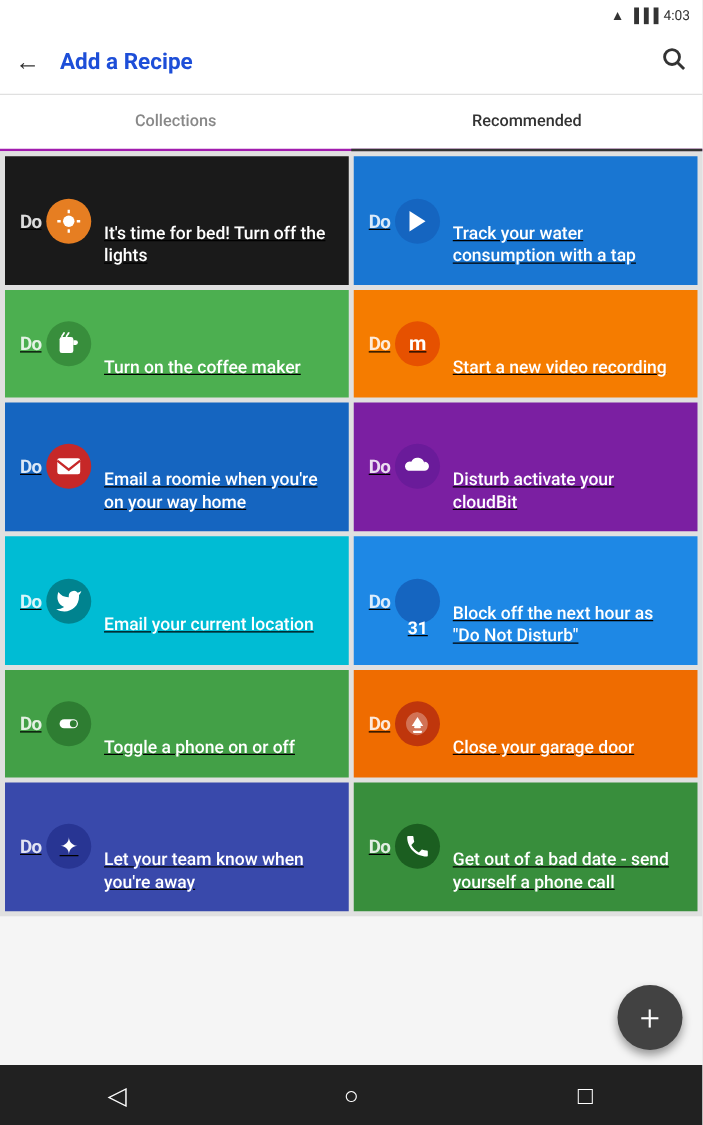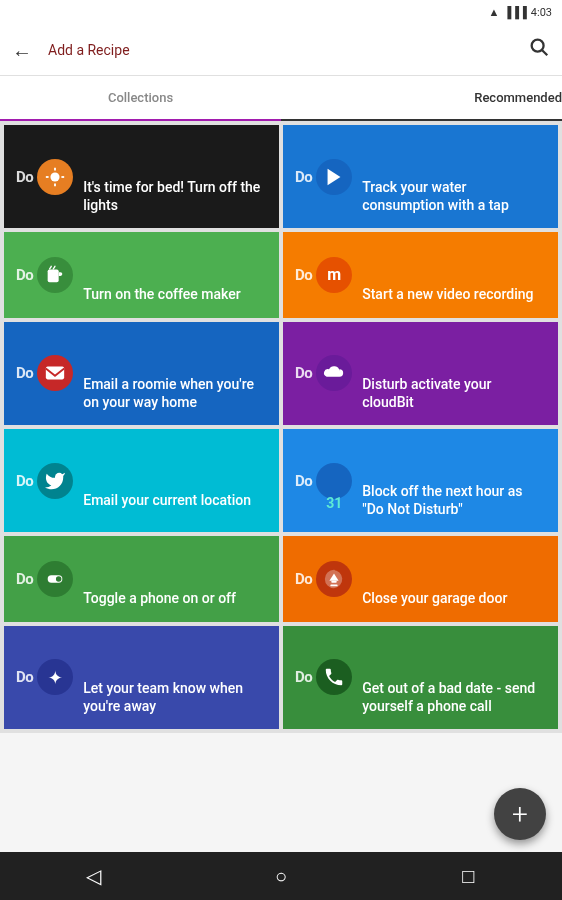--- a/index.html
+++ b/index.html
@@ -39,23 +39,23 @@
       border-bottom: 1px solid #e0e0e0;
     }
     .app-bar-back {
       font-size: 20px;
       cursor: pointer;
       margin-right: 16px;
       color: #333;
     }
     .app-bar-title {
       flex: 1;
-      font-size: 14px;
-      font-weight: 400;
-      color: #7f1d1d;
+      font-size: 18px;
+      font-weight: 700;
+      color: #1d4ed8;
     }
     .app-bar-search {
       font-size: 20px;
       cursor: pointer;
       color: #333;
     }
 
     
     .tab-bar {
       background: #fff;
@@ -67,21 +67,20 @@
       text-align: center;
       padding: 14px 0;
       font-size: 13px;
       font-weight: 500;
       color: #888;
       cursor: pointer;
       position: relative;
     }
     .tab.active {
       color: #333;
-      text-align: right;
     }
     .tab.active::after {
       content: '';
       position: absolute;
       bottom: -2px;
       left: 0; right: 0;
       height: 2px;
       background: #333;
     }
 
@@ -95,20 +94,21 @@
     }
 
     .recipe-card {
       display: flex;
       align-items: center;
       padding: 14px 12px;
       min-height: 78px;
       cursor: pointer;
       position: relative;
       gap: 10px;
+      text-decoration: underline;
     }
 
     .recipe-do-badge {
       display: flex;
       align-items: center;
       flex-shrink: 0;
     }
     .do-text {
       font-size: 15px;
       font-weight: 700;
@@ -303,21 +303,21 @@
             <path d="M23 3a10.9 10.9 0 01-3.14 1.53 4.48 4.48 0 00-7.86 3v1A10.66 10.66 0 013 4s-4 9 5 13a11.64 11.64 0 01-7 2c9 5 20 0 20-11.5a4.5 4.5 0 00-.08-.83A7.72 7.72 0 0023 3z"></path>
           </svg>
         </div>
       </div>
       <span class="recipe-label">Email your current location</span>
     </div>
     <div class="recipe-card card-blue2">
       <div class="recipe-do-badge">
         <span class="do-text">Do</span>
         <div class="icon-circle" style="background: rgb(21, 101, 192);">
-          <span style="color:#5eead4;font-size:14px;font-weight:bold;margin-top:45px;">31</span>
+          <span style="color:#ffffff;font-size:14px;font-weight:bold;margin-top:45px;">31</span>
         </div>
       </div>
       <span class="recipe-label">Block off the next hour as "Do Not Disturb"</span>
     </div>
     <div class="recipe-card card-green2">
       <div class="recipe-do-badge">
         <span class="do-text">Do</span>
         <div class="icon-circle" style="background: rgb(46, 125, 50);">
           <svg width="22" height="22" viewBox="0 0 24 24" fill="white">
             <rect x="4" y="8" width="16" height="8" rx="4"></rect>

